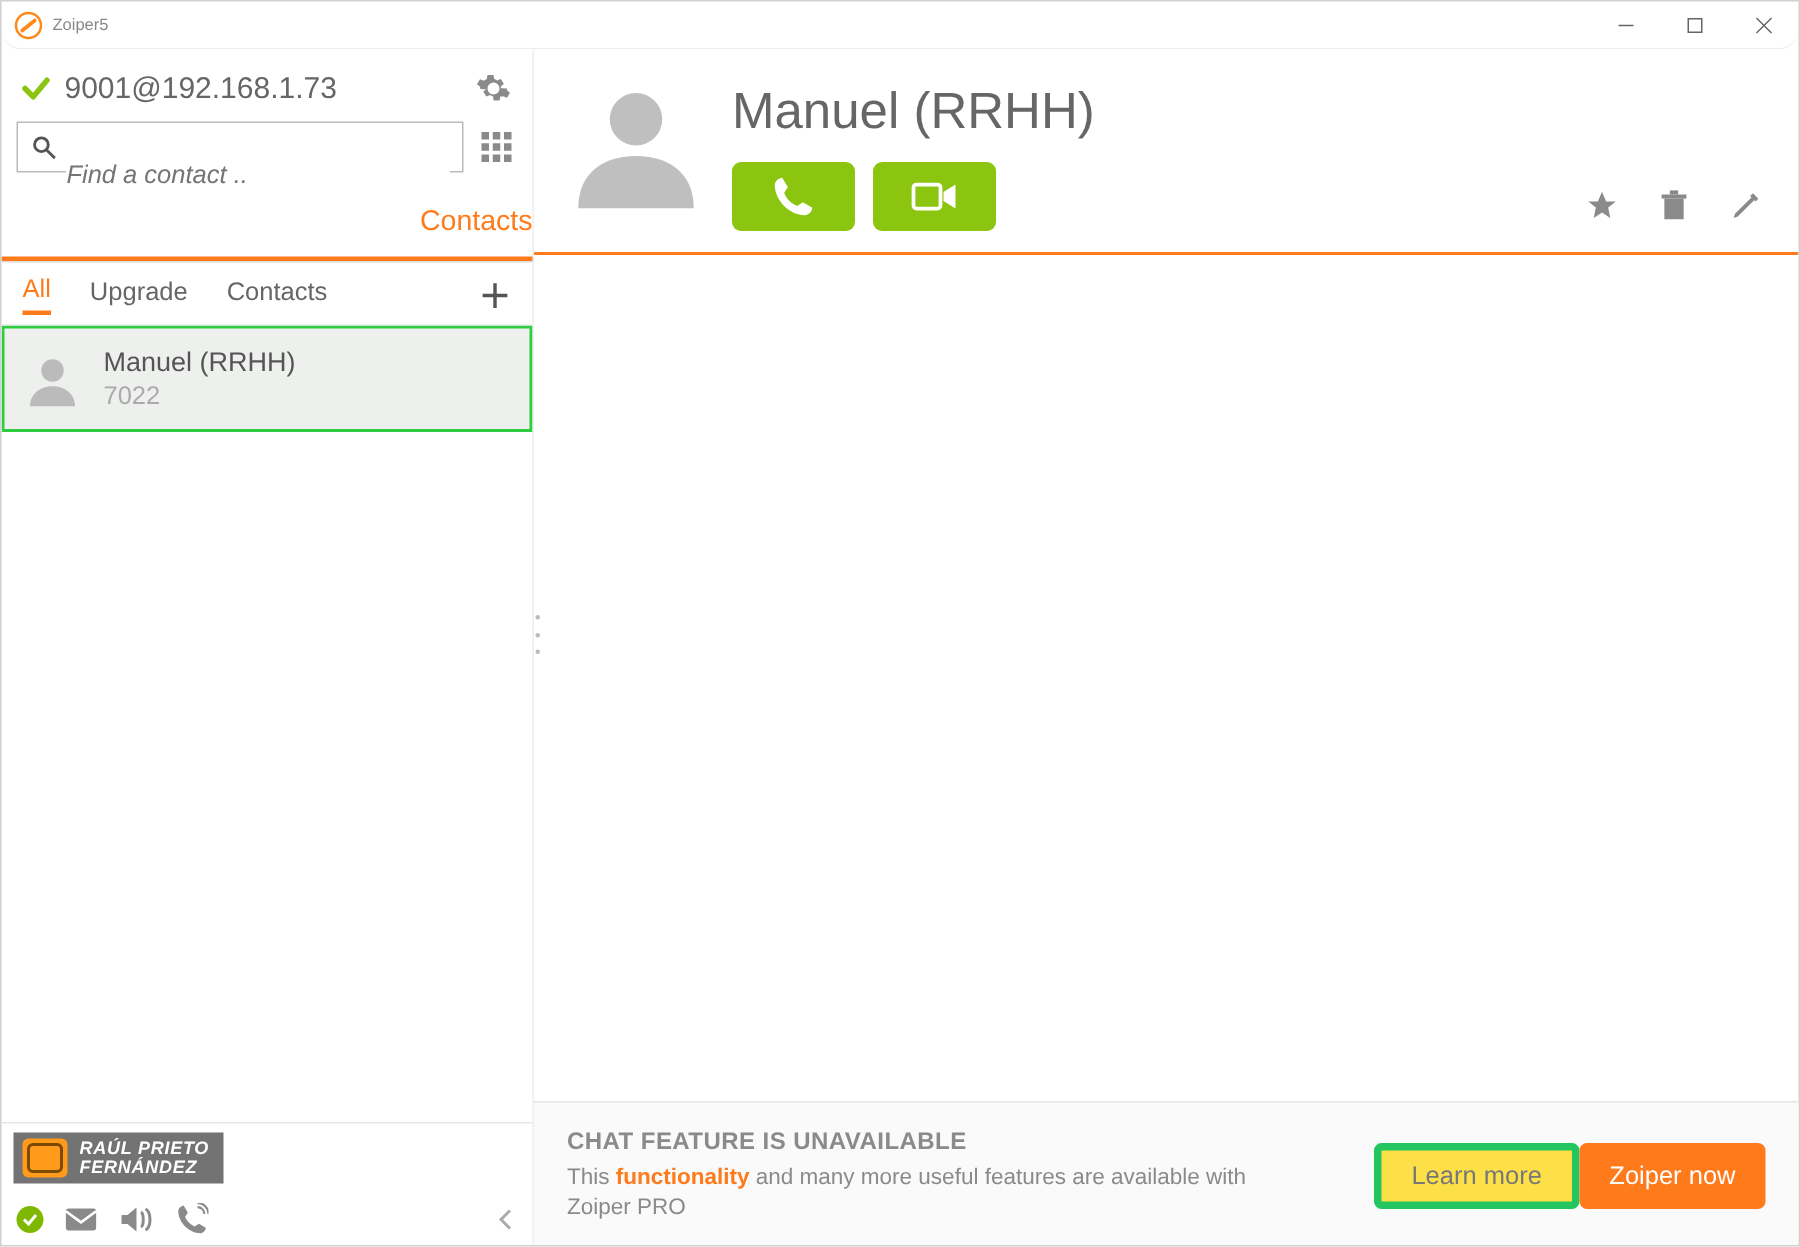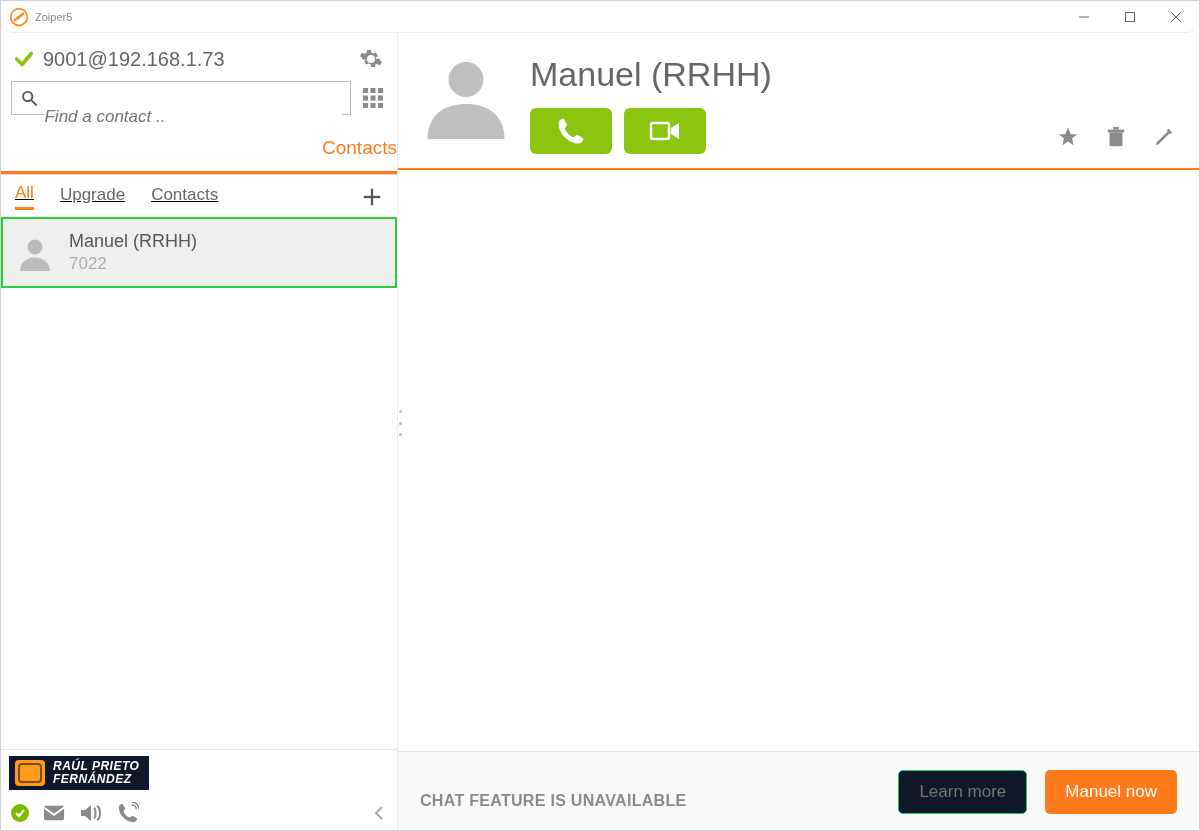--- a/index.html
+++ b/index.html
@@ -8,21 +8,21 @@
   
   .titlebar { height: 32px; display: flex; align-items: center; padding-left: 8px; border-bottom: 1px solid #eee; border-radius: 13px; }
   .titlebar .logo { width: 20px; height: 20px; margin-right: 6px; }
   .titlebar .title { font-size: 11px; color: #888; }
   .titlebar .win-controls { margin-left: auto; display: flex; }
   .titlebar .win-btn { width: 46px; height: 32px; display: flex; align-items: center; justify-content: center; color: #666; }
   .titlebar .win-btn svg { width: 12px; height: 12px; }
 
   
   .app { display: flex; height: calc(831px - 32px); }
-  .sidebar { width: 397px; display: flex; flex-direction: column; border-right: 1px solid #eee; position: relative; }
+  .sidebar { width: 355px; display: flex; flex-direction: column; border-right: 1px solid #eee; position: relative; }
   .main { flex: 1; display: flex; flex-direction: column; position: relative; }
 
   
   .account-row { display: flex; align-items: center; padding: 14px 10px 6px 12px; }
   .account-row .check { color: #8bc510; margin-right: 8px; }
   .account-row .acct { font-size: 20px; color: #666; flex: 1; }
   .account-row .gear { color: #888; margin-right: 4px; }
 
   
   .search-row { display: flex; align-items: center; padding: 4px 10px 10px 10px; gap: 8px; }
@@ -30,37 +30,37 @@
   .search-box .mag { color: #555; margin-right: 6px; }
   .search-box input { border: none; outline: none; font-size: 17px; color: #999; width: 100%; font-style: italic; margin-top: 37px; }
   .dialpad-btn { width: 28px; height: 28px; display: flex; align-items: center; justify-content: center; }
 
   
   .primary-tabs { display: flex; border-bottom: 1px solid #ddd; }
   .primary-tabs .ptab { flex: 1; text-align: right; padding: 12px 0; font-size: 19px; color: #666; cursor: pointer; }
   .primary-tabs .ptab.active { color: #ff7a1a; border-bottom: 3px solid #ff7a1a; }
 
   
-  .sub-tabs { display: flex; align-items: center; padding: 8px 14px 6px 14px; gap: 26px; border-bottom: 1px solid #eee; text-decoration: underline; }
+  .sub-tabs { display: flex; align-items: center; padding: 8px 14px 6px 14px; gap: 26px; border-bottom: 1px solid #eee; }
   .sub-tabs .stab { font-size: 17px; color: #666; cursor: pointer; padding-bottom: 4px; }
   .sub-tabs .stab.active { color: #ff7a1a; border-bottom: 3px solid #ff7a1a; }
   .sub-tabs .spacer { flex: 1; }
   .sub-tabs .plus { color: #555; cursor: pointer; font-size: 26px; font-weight: 300; }
 
   
   .contact-list { flex: 1; overflow: auto; }
   .contact-item { display: flex; align-items: center; gap: 16px; padding: 12px 14px; border: 2px solid #2ecc40; background: #eef0ee; }
   .contact-item .avatar-sm { width: 36px; height: 36px; color: #bbb; }
   .contact-item .c-name { font-size: 18px; color: #555; }
   .contact-item .c-ext  { font-size: 17px; color: #aaa; margin-top: 2px; }
 
   
   .sidebar-footer { border-top: 1px solid #e6e6e6; }
   .badge-row { padding: 6px 8px; }
-  .badge { display: inline-flex; align-items: center; background: #0f172a; padding: 4px 10px 4px 6px; gap: 8px; }
+  .badge { display: inline-flex; align-items: center; background: #737373; padding: 4px 10px 4px 6px; gap: 8px; }
   .badge .brain { width: 30px; height: 26px; background: #ff9a1a; border-radius: 4px; position: relative; }
   .badge .brain::after { content:""; position:absolute; inset:3px; border:2px solid #7a4a00; border-radius:4px; }
   .badge .btxt { color: #fff; font-weight: 800; font-style: italic; font-size: 12px; line-height: 1.05; letter-spacing: .5px; }
   .status-row { display: flex; align-items: center; gap: 14px; padding: 6px 10px 8px 10px; color: #888; }
   .status-row .ok { width: 18px; height: 18px; background: #7fb800; border-radius: 50%; display:flex; align-items:center; justify-content:center; }
   .status-row .ok svg { width:12px; height:12px; fill:#fff; }
   .status-row .chev { margin-left: auto; }
 
   
   .contact-header { display: flex; padding: 22px 24px 14px 26px; gap: 22px; align-items: flex-start; }
@@ -72,27 +72,27 @@
   .header-icons { display: flex; gap: 26px; align-items: flex-end; color: #888; align-self: flex-end; padding-bottom: 6px; }
   .header-icons svg { width: 22px; height: 22px; cursor: pointer; }
 
   .orange-divider { height: 2px; background: #ff7a1a; }
 
   .main-body { flex: 1; position: relative; }
   .drag-dots { position: absolute; left: -1px; top: 240px; width: 6px; height: 26px; display:flex; flex-direction:column; justify-content:space-between; align-items:center; }
   .drag-dots span { width:3px; height:3px; background:#bbb; border-radius:50%; }
 
   
-  .banner { display: flex; align-items: flex-end; padding: 18px 22px; border-top: 1px solid #e5e5e5; background: #fafafa; gap: 18px; }
+  .banner { display: flex; align-items: center; padding: 18px 22px; border-top: 1px solid #e5e5e5; background: #fafafa; }
   .banner .b-text { flex: 1; }
   .banner .b-title { font-size: 16px; font-weight: 700; color: #8a8a8a; letter-spacing: .3px; margin-bottom: 4px; }
   .banner .b-sub { font-size: 15px; color: #8a8a8a; line-height: 1.3; }
   .banner .b-sub .hl { color: #ff7a1a; font-weight: 700; }
   .banner .btn { height: 44px; padding: 0 20px; border-radius: 5px; font-size: 17px; display: flex; align-items: center; cursor: pointer; }
-  .banner .btn.outline { border: 1px solid #22c55e; color: #777; background: #0f172a; margin-left: 39px; }
+  .banner .btn.outline { border: 5px solid #22c55e; color: #777; background: #fde047; margin-left: 39px; }
   .banner .btn.primary { background: #ff7a1a; color: #fff; }
 
   svg { display: block; }
 </style>
 </head>
 <body>
 
 <div class="titlebar">
   <svg class="logo" viewBox="0 0 24 24">
       <circle cx="12" cy="12" r="10" fill="#fff" stroke="#ff8a1a" stroke-width="2"></circle>
@@ -265,18 +265,19 @@
       <div class="drag-dots">
           <span></span>
           <span></span>
           <span></span>
         </div>
     </div>
 
     <div class="banner">
       <div class="b-text">
         <div class="b-title">CHAT FEATURE IS UNAVAILABLE</div>
+        <div class="b-sub"><span>This </span><span class="hl">functionality</span><span> and many more useful features are available with Zoiper PRO</span></div>
       </div>
       <div class="btn outline">Learn more</div>
-      <div class="btn primary">Manuel now</div>
+      <div class="btn primary">Zoiper now</div>
     </div>
   </div>
 </div>
 
 </body></html>

